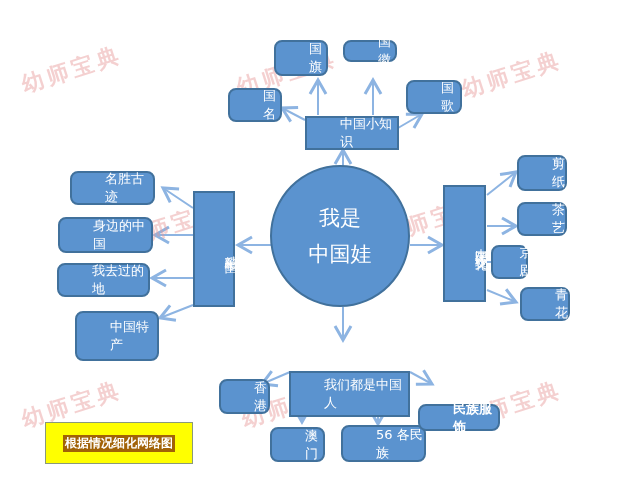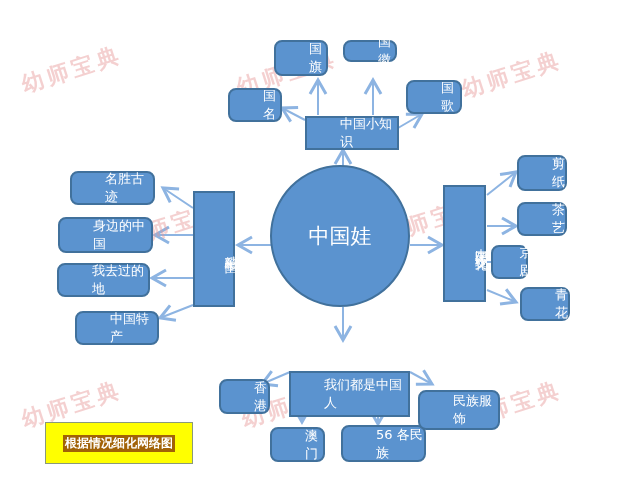--- a/index.html
+++ b/index.html
@@ -64,42 +64,43 @@
 <div class="wm" style="left:20px;top:55px;">幼师宝典</div>
 <div class="wm" style="left:235px;top:58px;">幼师宝典</div>
 <div class="wm" style="left:460px;top:60px;">幼师宝典</div>
 <div class="wm" style="left:120px;top:210px;">幼师宝典</div>
 <div class="wm" style="left:380px;top:205px;">幼师宝典</div>
 <div class="wm" style="left:20px;top:390px;">幼师宝典</div>
 <div class="wm" style="left:240px;top:390px;">幼师宝典</div>
 <div class="wm" style="left:460px;top:390px;">幼师宝典</div>
 
 <div class="center" style="left:270px;top:165px;width:140px;height:142px;">
+  <span>我是</span>
   <span>中国娃</span>
 </div>
 
 <div class="node" style="left:305px;top:116px;width:94px;height:34px;">中国小知识</div>
 <div class="node rounded" style="left:228px;top:88px;width:54px;height:34px;">国名</div>
 <div class="node rounded" style="left:274px;top:40px;width:54px;height:36px;">国旗</div>
 <div class="node rounded" style="left:343px;top:40px;width:54px;height:22px;">国徽</div>
 <div class="node rounded" style="left:406px;top:80px;width:56px;height:34px;">国歌</div>
 
 <div class="node vert" style="left:193px;top:191px;width:42px;height:116px;">精彩中国</div>
 <div class="node rounded" style="left:70px;top:171px;width:85px;height:34px;">名胜古迹</div>
 <div class="node rounded" style="left:58px;top:217px;width:95px;height:36px;">身边的中国</div>
 <div class="node rounded" style="left:57px;top:263px;width:93px;height:34px;">我去过的地</div>
-<div class="node rounded" style="left:75px;top:311px;width:84px;height:34px;">中国特产</div>
+<div class="node rounded" style="left:75px;top:311px;width:84px;height:50px;">中国特产</div>
 
 <div class="node vert" style="left:443px;top:185px;width:43px;height:117px;">中国传统文化</div>
 <div class="node rounded" style="left:517px;top:155px;width:50px;height:36px;">剪纸</div>
 <div class="node rounded" style="left:517px;top:202px;width:50px;height:34px;">茶艺</div>
 <div class="node rounded" style="left:491px;top:245px;width:28px;height:34px;">京剧</div>
 <div class="node rounded" style="left:520px;top:287px;width:50px;height:34px;">青花</div>
 
 <div class="node" style="left:289px;top:342px;width:121px;height:46px;margin-top:29px;">我们都是中国人</div>
 <div class="node rounded" style="left:219px;top:379px;width:51px;height:35px;">香港</div>
 <div class="node rounded" style="left:270px;top:427px;width:55px;height:35px;">澳门</div>
 <div class="node rounded" style="left:341px;top:425px;width:85px;height:37px;">56 各民族</div>
-<div class="node rounded" style="left:418px;top:390px;width:82px;height:40px;">民族服饰</div>
+<div class="node rounded" style="left:418px;top:404px;width:82px;height:27px;font-weight:bold;">民族服饰</div>
 
 <div class="note">
   <span>根据情况细化网络图</span>
 </div>
 
 </body></html>

